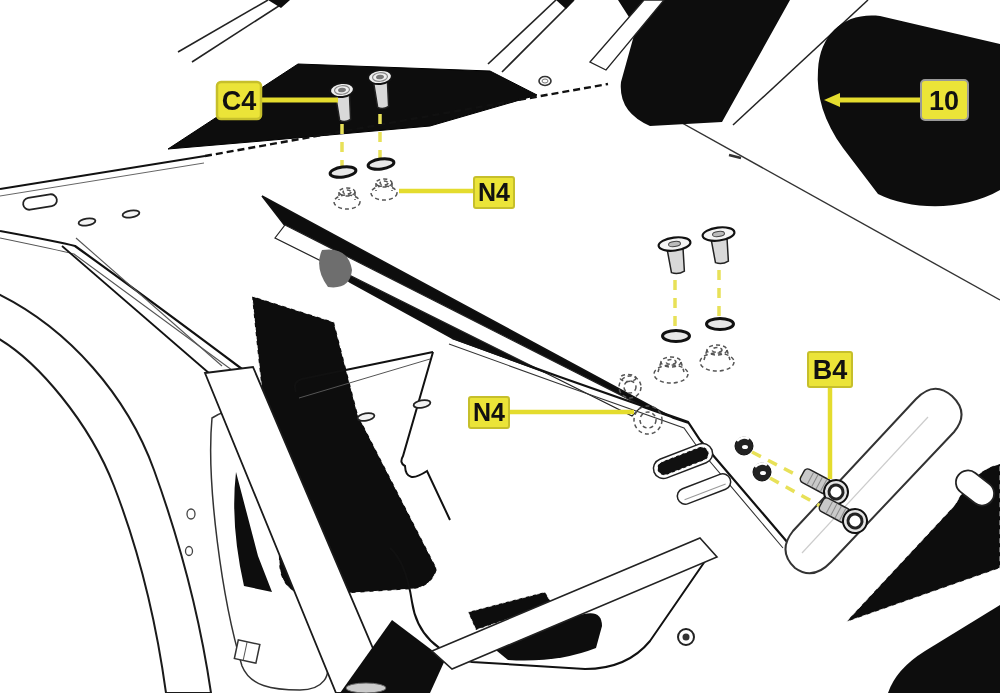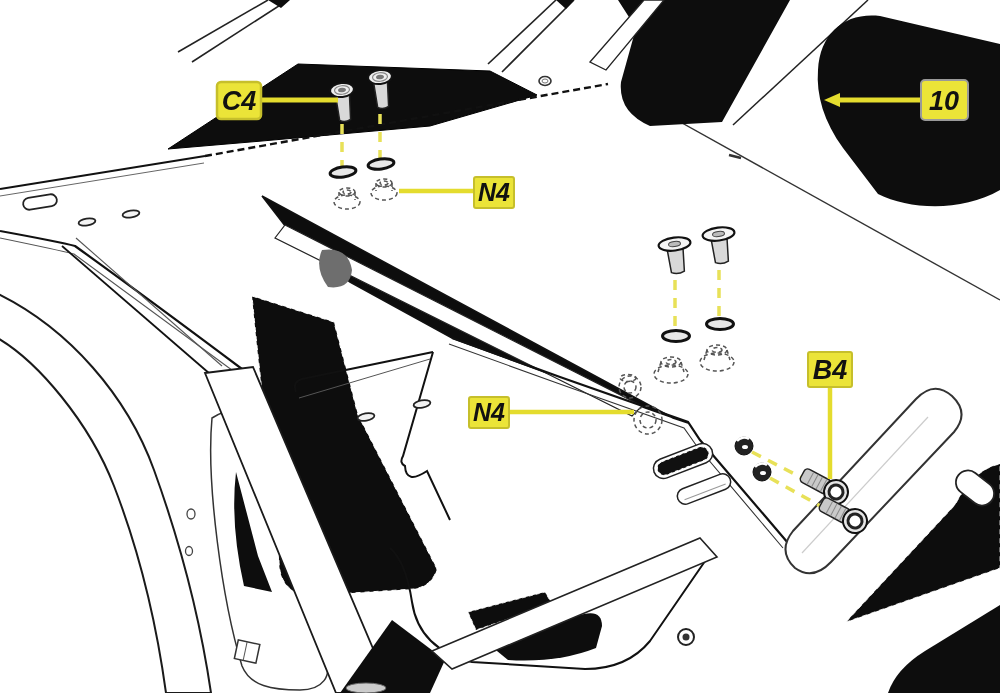--- a/index.html
+++ b/index.html
@@ -1,17 +1,17 @@
 <!DOCTYPE html>
 <html><head>
 <meta charset="utf-8">
 <style>
   html,body{margin:0;padding:0;background:#fff;}
   #stage{position:relative;width:1000px;height:693px;background:#fff;overflow:hidden;
-         font-family:"Liberation Sans",sans-serif;font-style:italic;}
+         font-family:"Liberation Sans",sans-serif;}
   svg{display:block;}
   .callout-text{font-family:"Liberation Sans",sans-serif;font-weight:bold;fill:#111;}
 </style>
 </head>
 <body>
 
 <div id="stage">
 <svg width="1000" height="693" viewBox="0 0 1000 693">
 
   <rect x="0" y="0" width="1000" height="693" fill="#ffffff"></rect>

